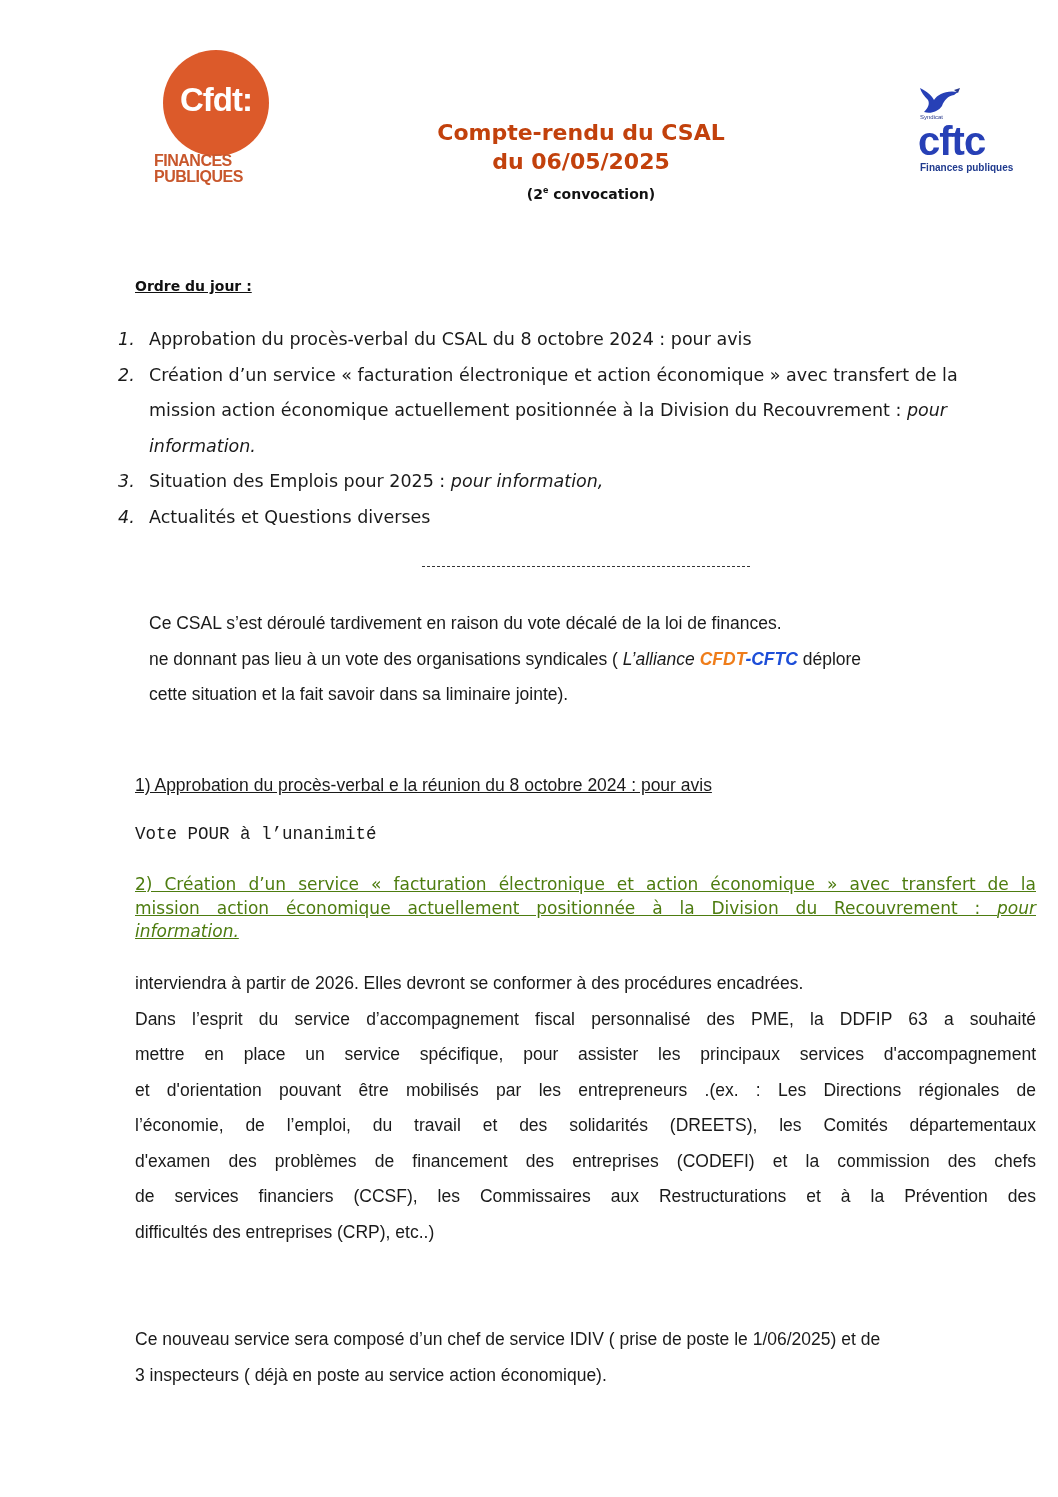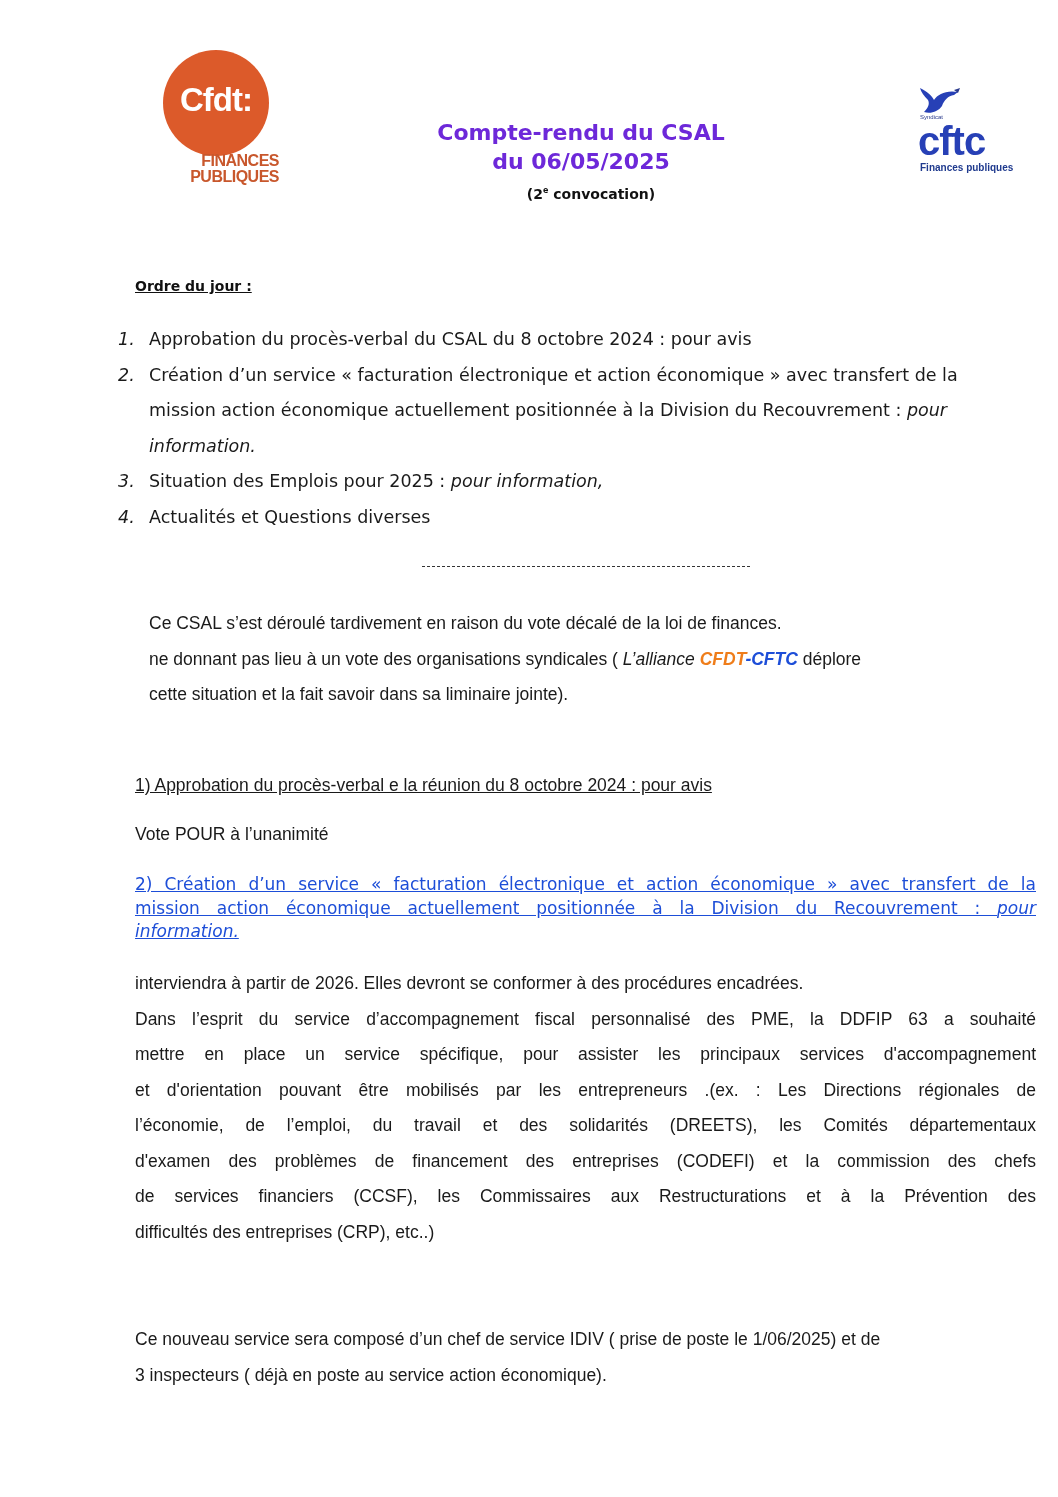--- a/index.html
+++ b/index.html
@@ -22,21 +22,21 @@
     .cfdt-circle {
       position: absolute; left: 9px; top: 0; width: 106px; height: 106px;
       border-radius: 50%; background: #dc5a2a;
     }
     .cfdt-circle-text {
       position: absolute; left: 0; top: 0; width: 106px; line-height: 100px;
       text-align: center; color: #ffffff; font-weight: bold; font-size: 33px;
       font-family: "Liberation Sans", sans-serif; letter-spacing: -1px;
     }
     .cfdt-sub {
-      position: absolute; left: 0; top: 103px; width: 125px; text-align: right;
+      position: absolute; left: 0; top: 103px; width: 125px; text-align: left;
       color: #c8572c; font-weight: bold; font-size: 16px; line-height: 16px;
       font-family: "Liberation Sans", sans-serif; letter-spacing: -0.5px;
     }
 
     
     .cftc-logo { position: absolute; left: 870px; top: 86px; width: 104px; height: 92px; }
     .cftc-bird { position: absolute; left: 4px; top: 0; width: 44px; height: 30px; }
     .cftc-syn {
       position: absolute; left: 6px; top: 28px; font-size: 6px; color: #2a3a8c;
       font-family: "Liberation Sans", sans-serif;
@@ -48,21 +48,21 @@
     }
     .cftc-fp {
       position: absolute; left: 6px; top: 76px; font-size: 10px; color: #1f3a8e;
       font-weight: bold; font-family: "Liberation Sans", sans-serif;
     }
 
     
     .title-block { position: absolute; left: 330px; top: 118px; width: 414px; text-align: center; }
     .title-line {
       font-family: "DejaVu Sans", sans-serif; font-weight: bold; font-size: 22px;
-      line-height: 29px; color: #6d28d9;
+      line-height: 29px; color: #c2410c;
     }
     .subtitle-line {
       font-family: "DejaVu Sans", sans-serif; font-weight: bold; font-size: 14px;
       margin-top: 10px; color: #111; margin-left: 20px; text-align: center;
     }
     .subtitle-line sup { font-size: 8px; }
 
     
     .agenda-heading {
       position: absolute; left: 91px; top: 278px; font-family: "DejaVu Sans", sans-serif;
@@ -92,27 +92,27 @@
     .p-line sup { font-size: 9px; }
     .just { text-align: justify; text-align-last: justify; white-space: normal; }
     .cfdt-word { color: #ef7d1a; font-weight: bold; font-style: italic; }
     .cftc-wordc { color: #1d4ed8; font-weight: bold; font-style: italic; }
 
     .section1 {
       position: absolute; left: 91px; top: 775px; font-family: "Liberation Sans", sans-serif;
       font-size: 17.5px; text-decoration: underline; color: #1a1a1a;
     }
     .vote {
-      position: absolute; left: 91px; top: 824px; font-family: Liberation Sans, sans-serif;
+      position: absolute; left: 91px; top: 824px; font-family: Liberation Mono, monospace;
       font-size: 17.5px; color: #1a1a1a;
     }
     .section2 {
       position: absolute; left: 91px; top: 873px; width: 901px;
       font-family: "DejaVu Sans", sans-serif; font-size: 17px; line-height: 23.5px;
-      text-decoration: underline; color: #1d4ed8;
+      text-decoration: underline; color: #4d7c0f;
     }
     .section2 .l { text-align: justify; text-align-last: justify; }
     .section2 .last { text-align: left; text-align-last: left; }
 
     .body1 { position: absolute; left: 91px; top: 966px; width: 901px; }
     .body2 { position: absolute; left: 91px; top: 1322px; width: 901px; }
   </style>
 </head>
 <body>
 

